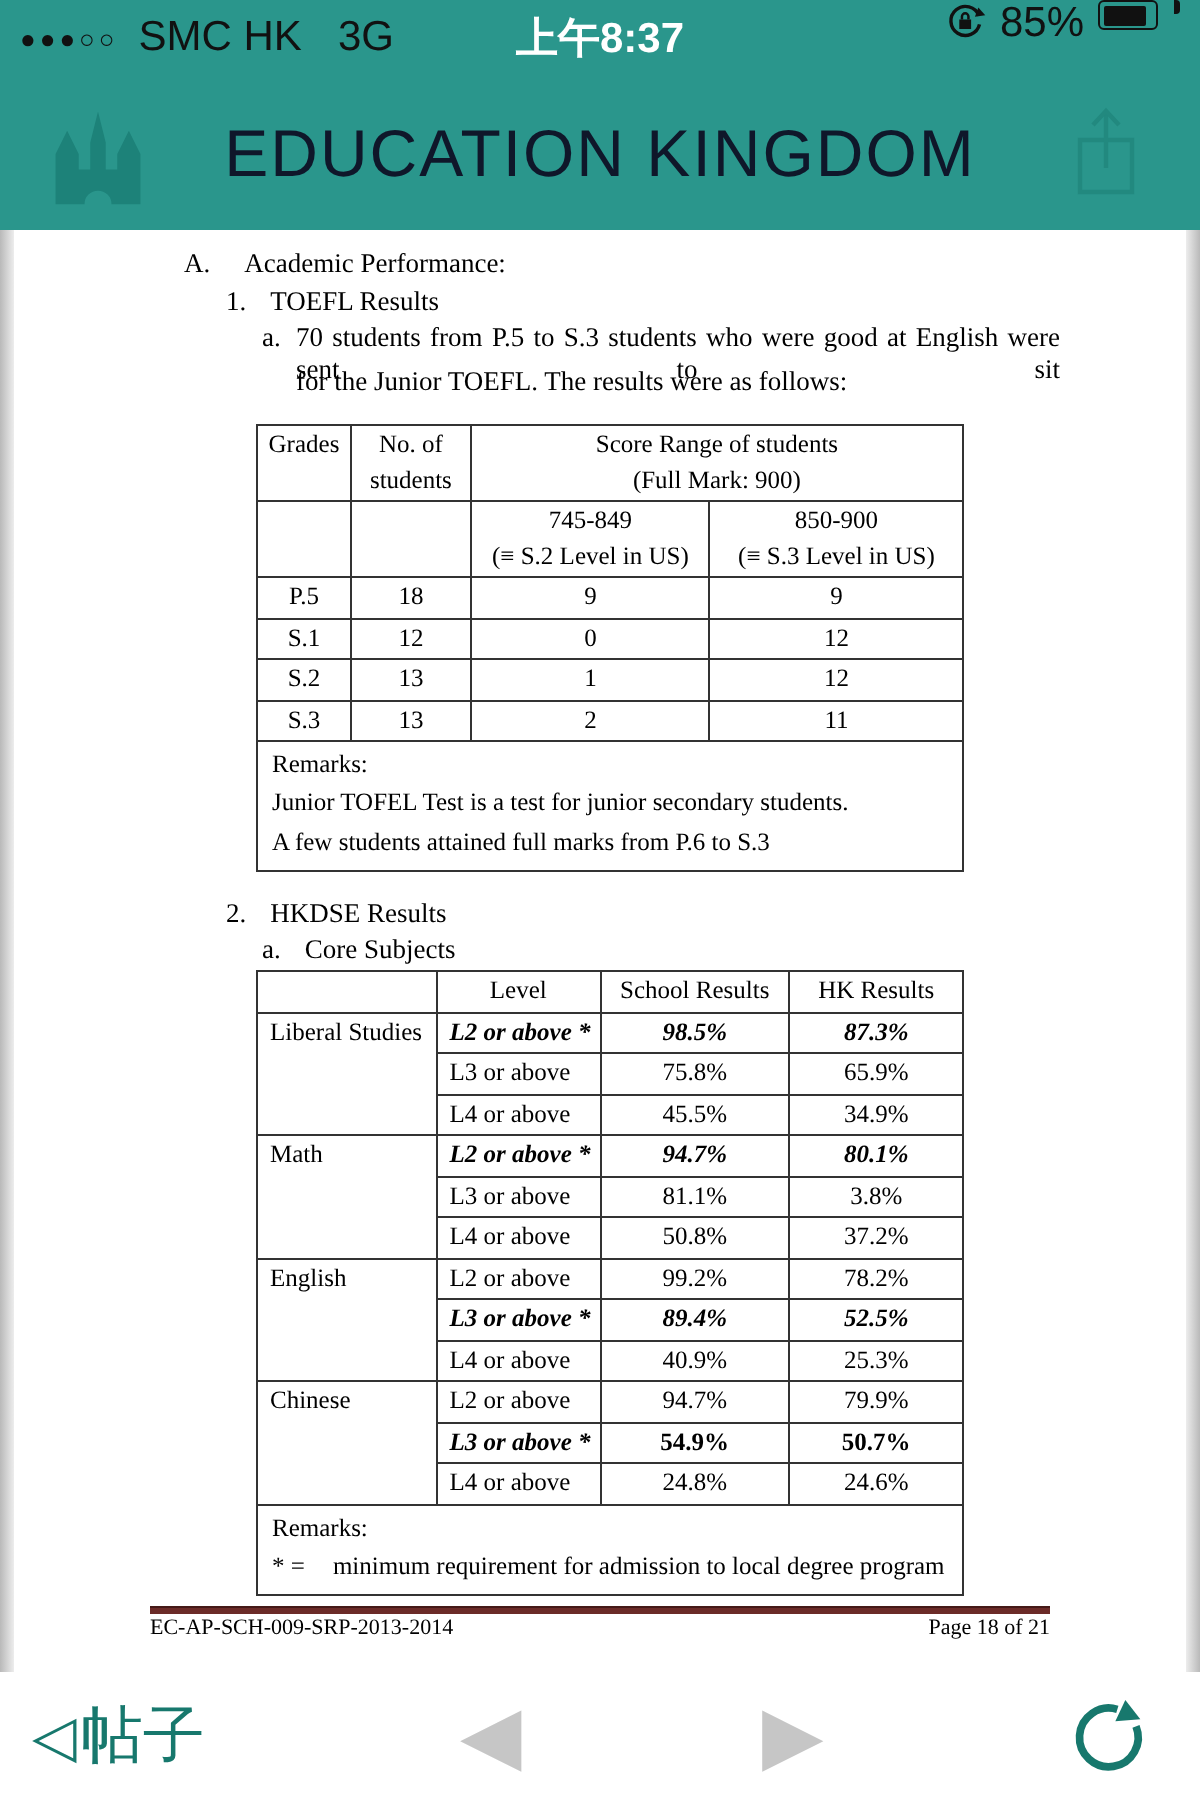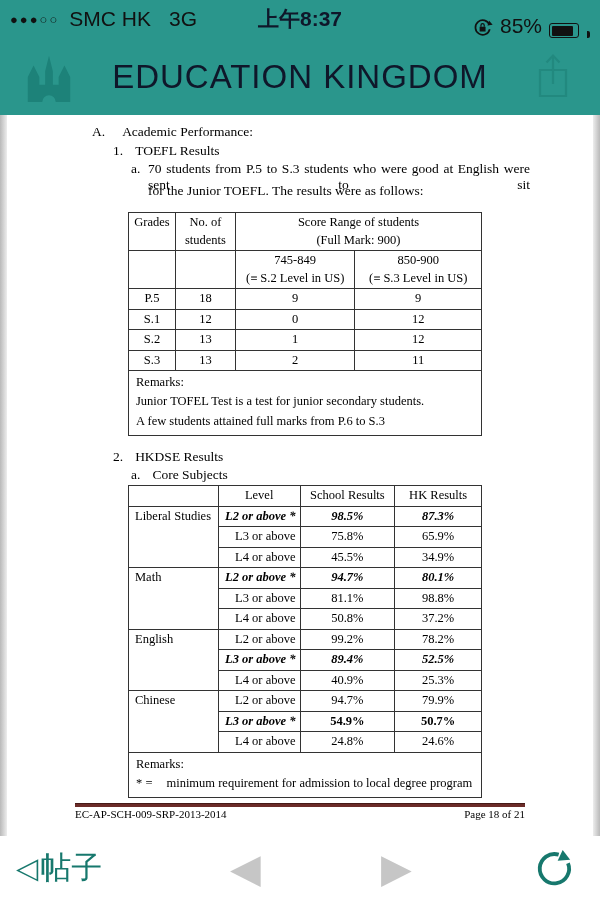--- a/index.html
+++ b/index.html
@@ -6,22 +6,22 @@
   html,body { width:600px; height:900px; background:#fff; }
   body { font-family:"Liberation Sans", sans-serif; }
   .screen { position:relative; width:600px; height:900px; overflow:hidden; background:#fff; }
 
   
   .statusbar { position:absolute; top:0; left:0; width:600px; height:38px; background:#2a968c; color:#111; }
   .sb-left { position:absolute; left:10px; top:0; height:38px; display:flex; align-items:center; gap:10px; }
   .sb-dots { font-size:13px; letter-spacing:2px; color:#111; }
   .sb-carrier, .sb-net { font-size:21px; color:#111; }
   .sb-net { margin-left:8px; }
-  .sb-time { position:absolute; left:50%; transform:translateX(-50%); top:0; height:38px; display:flex; align-items:center; font-size:21px; font-weight:bold; color:#0f172a; }
-  .sb-right { position:absolute; right:10px; top:0; height:38px; display:flex; align-items:flex-end; gap:7px; }
+  .sb-time { position:absolute; left:50%; transform:translateX(-50%); top:0; height:38px; display:flex; align-items:center; font-size:21px; font-weight:bold; color:#ffffff; }
+  .sb-right { position:absolute; right:10px; top:0; height:38px; display:flex; align-items:flex-start; gap:7px; }
   .sb-batt-body { display:inline-block; width:30px; height:15px; border:1.5px solid #111; border-radius:3px; padding:1.5px; }
   .sb-batt-fill { display:block; width:85%; height:100%; background:#111; border-radius:1px; }
   .sb-batt-tip { display:inline-block; width:3px; height:7px; background:#111; border-radius:0 2px 2px 0; margin-left:1px; }
   .sb-pct { font-size:21px; color:#111; }
 
   .appheader { position:absolute; top:38px; left:0; width:600px; height:77px; background:#2a968c; }
   .app-title { position:absolute; left:0; right:0; top:50%; transform:translateY(-50%); text-align:center; color:#0f172a; font-size:33px; letter-spacing:1px; }
   .castle { position:absolute; left:22px; top:13px; }
   .share { position:absolute; right:24px; top:13px; }
 
@@ -41,21 +41,21 @@
   .lbl-gap { display:inline-block; width:17px; }
   .lbl-gap-sm { display:inline-block; width:12px; }
 
   
   table { border-collapse:collapse; position:absolute; left:128px; font-family:"Liberation Serif", serif; }
   td { border:1px solid #333; font-size:12.5px; line-height:1.4; text-align:center; vertical-align:top; padding:1px 4px; }
   .t1 { top:97px; width:354px; }
   .t1 td { height:18px; }
   .t2 { top:370px; width:354px; }
   .t2 td { height:18px; }
-  td.left { text-align:right; padding-left:6px; }
+  td.left { text-align:left; padding-left:6px; }
   td.subj { text-align:left; padding-left:6px; vertical-align:top; }
   .em  { font-weight:bold; font-style:italic; }
   .emb { font-weight:bold; }
   .remarks { text-align:left; padding:2px 7px 4px 7px; line-height:1.55; }
   .rem-star-gap { display:inline-block; width:14px; }
 
   
   .doc-rule { position:absolute; top:688px; left:75px; width:450px; height:4px; background:#6b2b28; border-top:1px solid #451a18; }
   .doc-footer { position:absolute; top:693px; left:75px; width:450px; display:flex; justify-content:space-between; font-size:11px; }
 
@@ -221,21 +221,21 @@
 
       <tr>
         <td class="subj" rowspan="3">Math</td>
         <td class="left em">L2 or above *</td>
         <td class="em">94.7%</td>
         <td class="em">80.1%</td>
       </tr>
       <tr>
         <td class="left">L3 or above</td>
         <td>81.1%</td>
-        <td>98.8%</td>
+        <td>3.8%</td>
       </tr>
       <tr>
         <td class="left">L4 or above</td>
         <td>50.8%</td>
         <td>37.2%</td>
       </tr>
 
       <tr>
         <td class="subj" rowspan="3">English</td>
         <td class="left">L2 or above</td>

